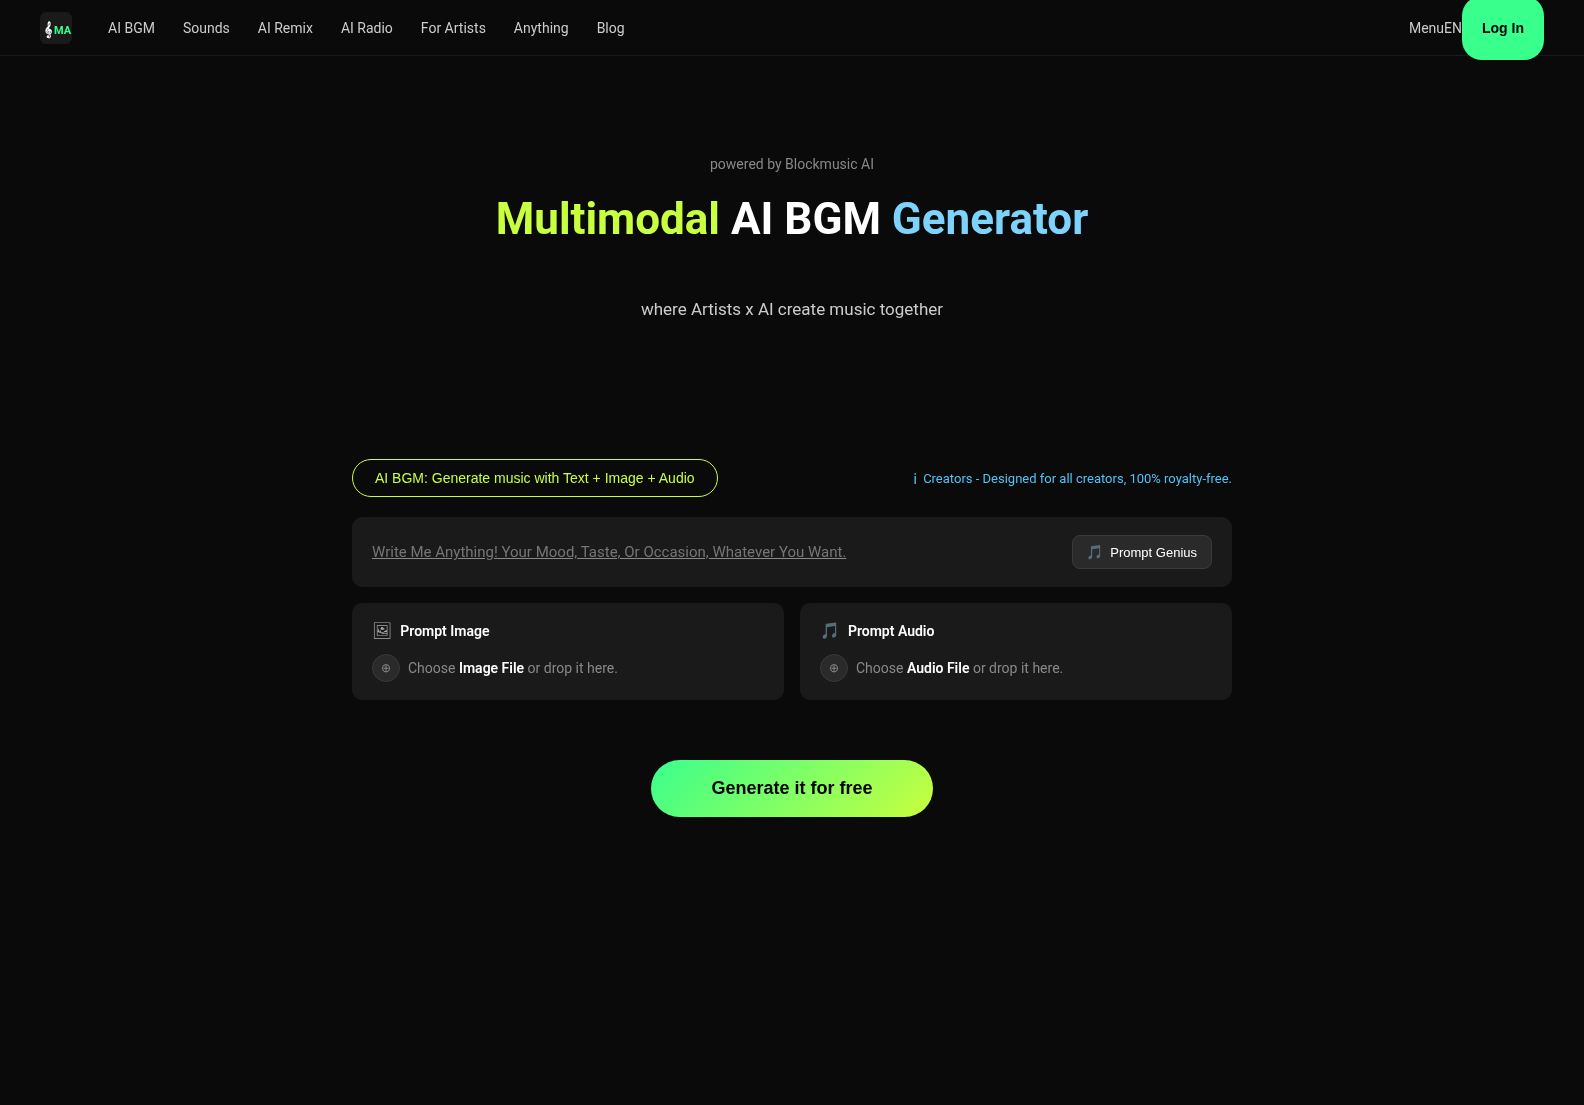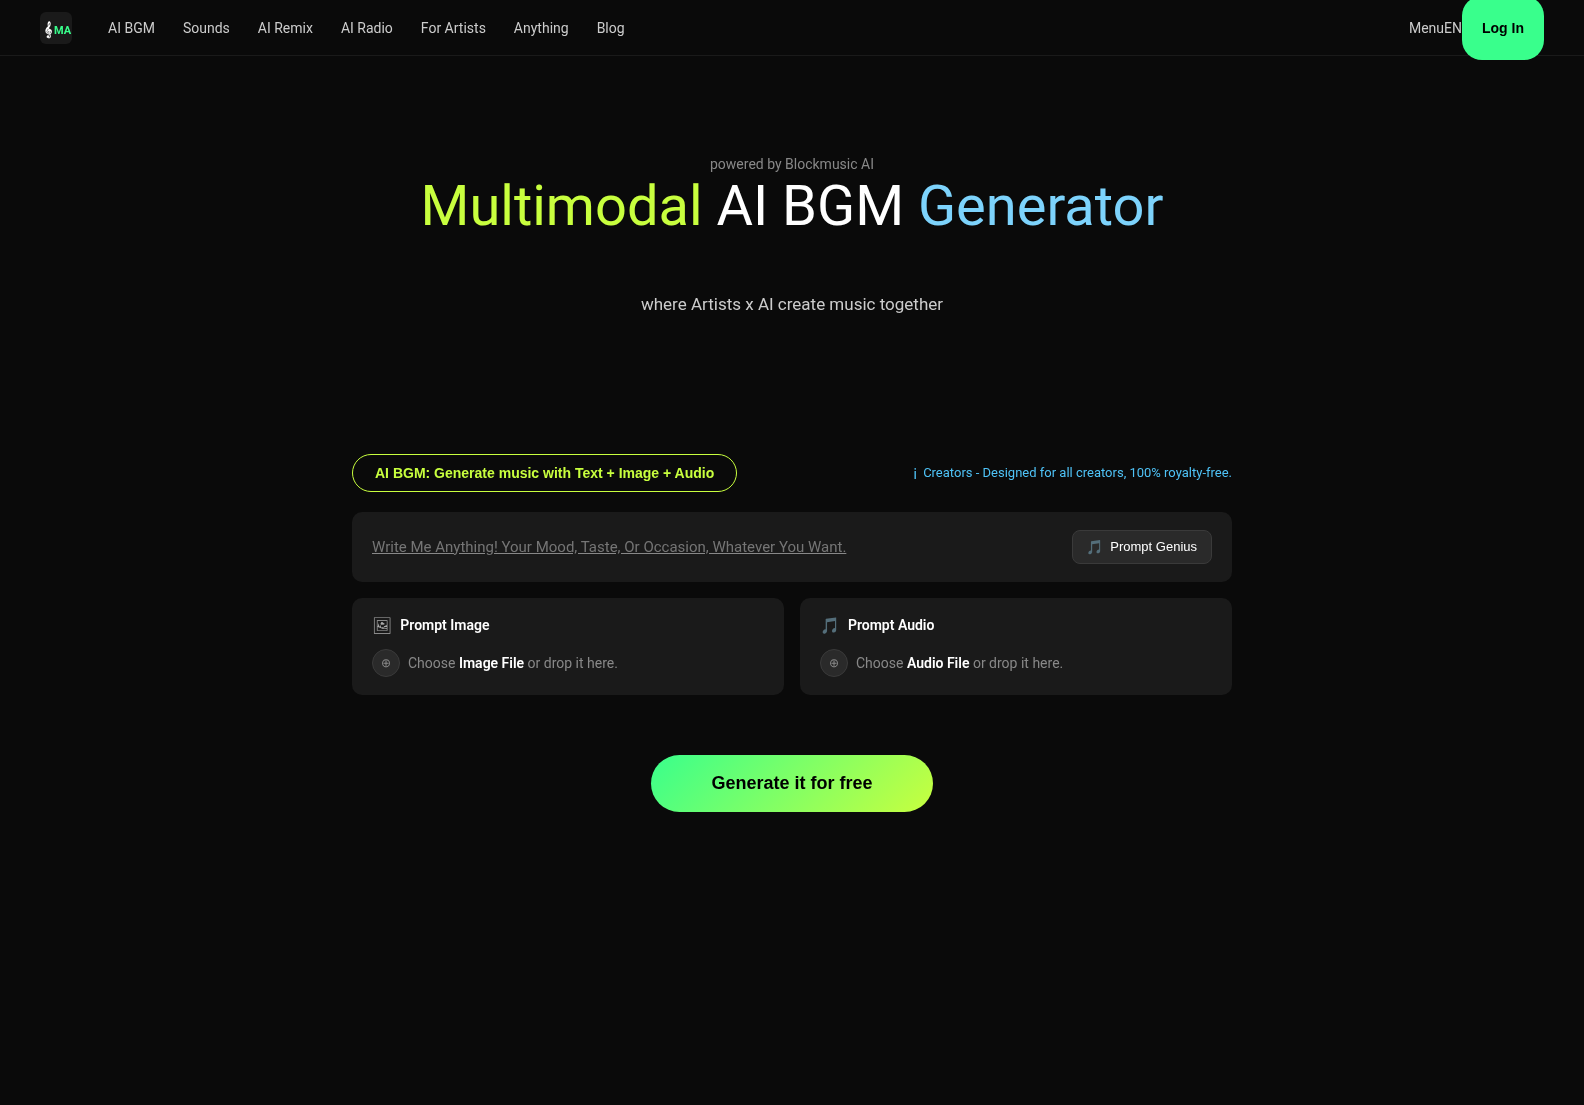--- a/index.html
+++ b/index.html
@@ -92,26 +92,26 @@
       display: flex;
       flex-direction: column;
       align-items: center;
       padding-top: 100px;
       padding-bottom: 60px;
     }
 
     .powered-by {
       color: #888888;
       font-size: 14px;
-      margin-bottom: 4px;
+      margin-bottom: 23px;
     }
 
     .hero-title {
-      font-size: 56px;
-      font-weight: 400;
+      font-size: 44px;
+      font-weight: 700;
       line-height: 1.1;
       text-align: center;
       margin-bottom: 20px;
     }
 
     .title-multimodal {
       color: #c8ff3e;
     }
 
     .title-ai-bgm {
@@ -149,21 +149,21 @@
       margin-bottom: 20px;
     }
 
     .tab-btn {
       background-color: transparent;
       border: 1.5px solid #c8ff3e;
       border-radius: 24px;
       color: #c8ff3e;
       padding: 10px 22px;
       font-size: 14px;
-      font-weight: 700;
+      font-weight: 400;
       cursor: pointer;
     }
 
     .creators-info {
       display: flex;
       align-items: center;
       gap: 6px;
       color: #4fc3f7;
       font-size: 13px;
     }

